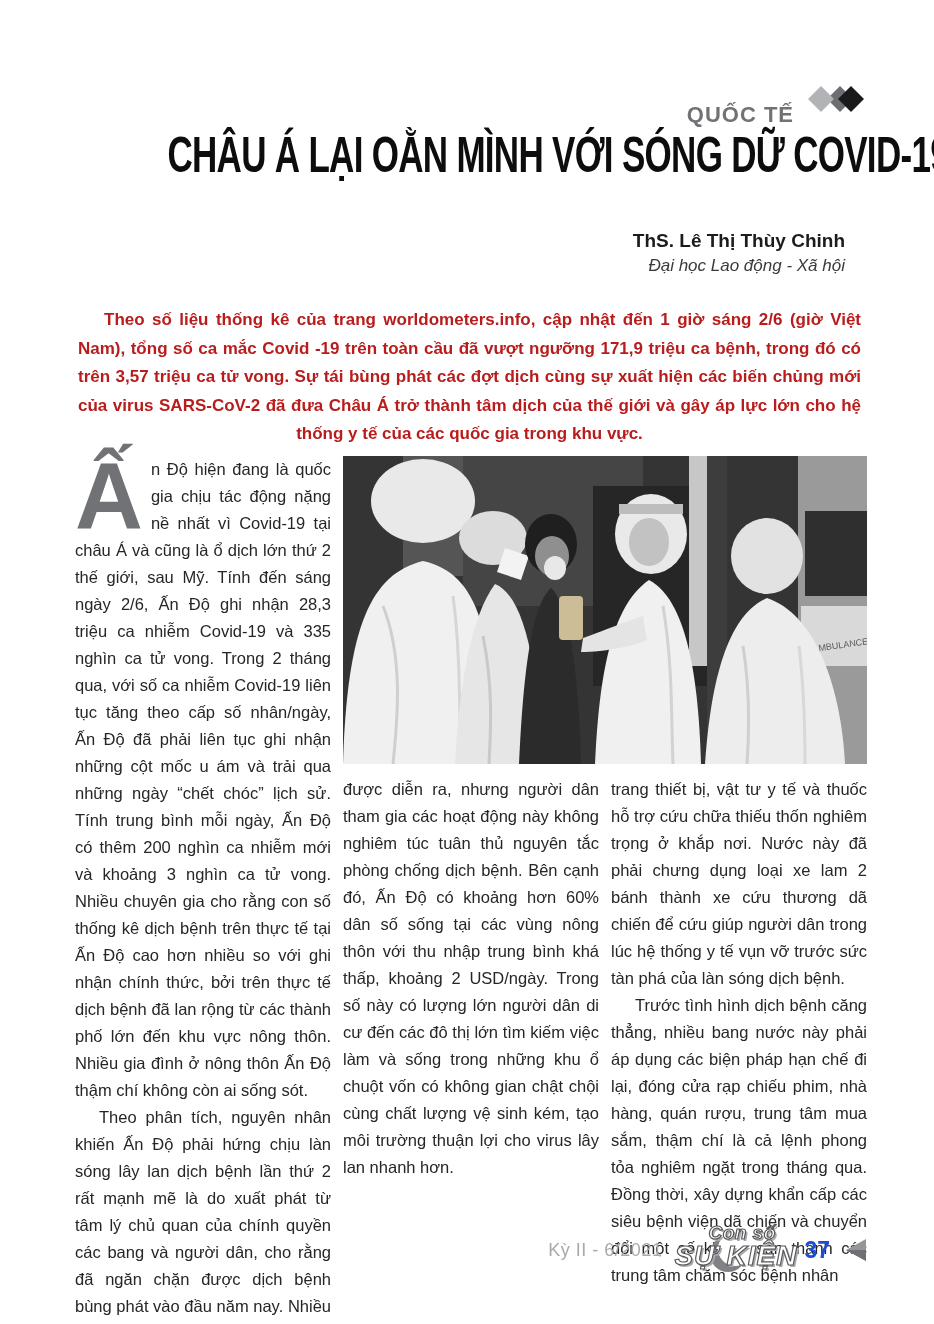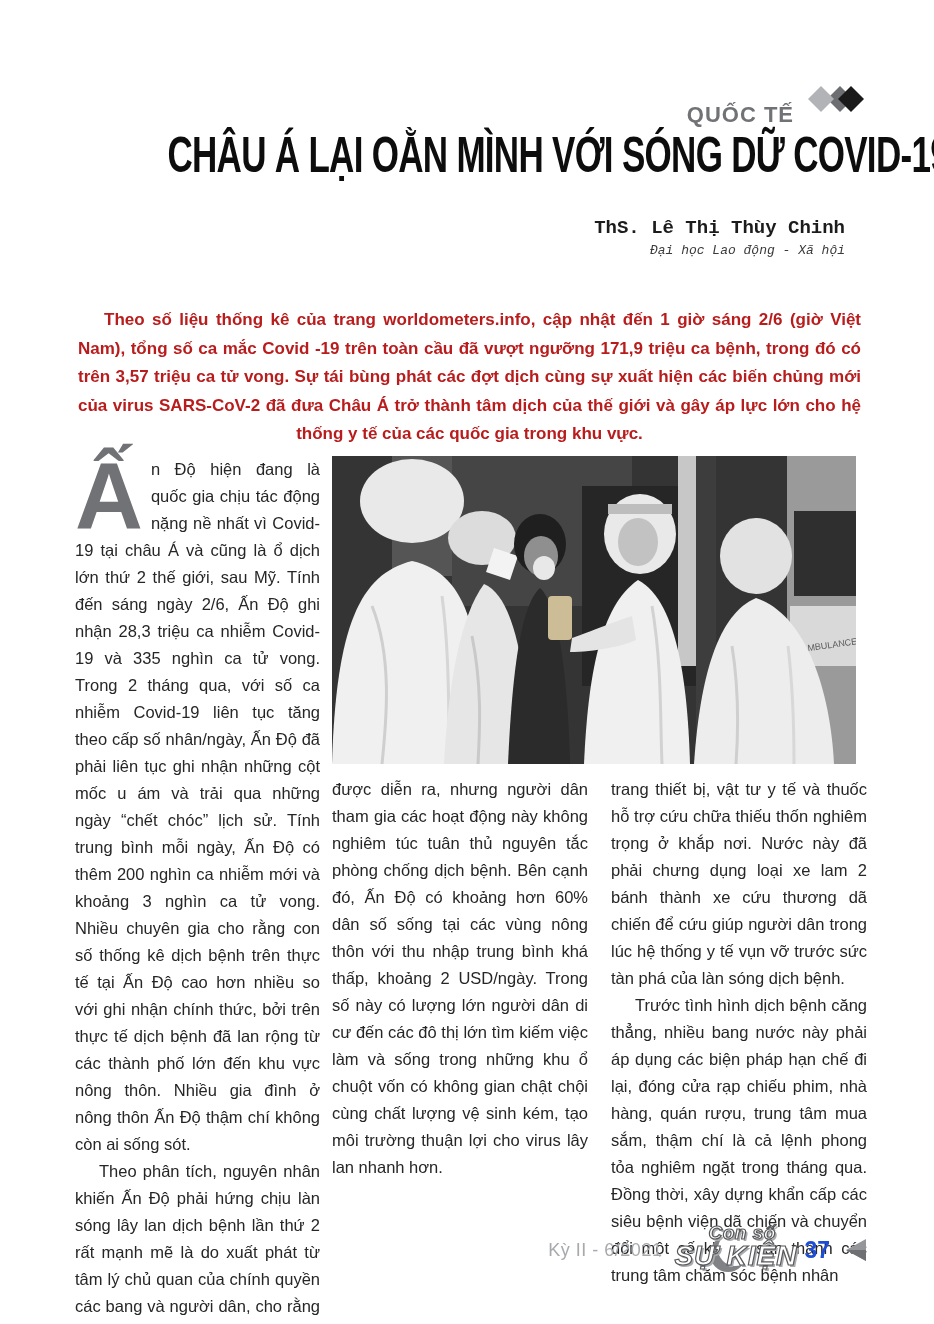--- a/index.html
+++ b/index.html
@@ -20,43 +20,43 @@
     margin-top:32px;
   }
   
   .title-wrap { position:absolute; top:126px; left:0; width:100%; text-align:center; }
   .article-title {
     display:inline-block; font-size:50px; font-weight:800; color:#0d0d0d;
     letter-spacing:-1px; transform:scaleX(0.70); transform-origin:center;
     white-space:nowrap;
   }
   
-  .author-block { position:absolute; top:217px; right:89px; text-align:right;font-family:Liberation Mono, monospace; }
+  .author-block { position:absolute; top:230px; right:89px; text-align:right; }
   .author-name { font-size:19px; font-weight:bold; color:#1c1c1c; }
-  .author-affiliation { font-size:13px; font-style:italic; color:#3a3a3a; margin-top:4px; }
+  .author-affiliation { font-size:17px; font-style:italic; color:#3a3a3a; margin-top:4px; }
   
   .intro {
     position:absolute; top:306px; left:78px; width:783px;
     font-size:17px; font-weight:bold; color:#b91c1c;
     line-height:28.5px; text-align:justify; text-align-last:center;
     text-indent:26px;
   }
   
   .main { position:absolute; top:456px; left:75px; width:792px; display:flex; gap:12px; }
   .col { width:256px; font-size:16.5px; line-height:27px; text-align:justify; color:#262626; }
   .col p + p { margin-top:0; }
   .indent { text-indent:24px; }
   .dropcap {
     float:left; font-size:94px; line-height:74px; font-weight:bold;
     color:#717275; margin:4px 8px 0 0;
   }
   .right-wrap { flex:1; display:flex; flex-direction:column; }
   .photo-box { width:524px; height:308px; margin-bottom:12px; background:#2e2e2e; }
   .photo-box svg { display:block; width:100%; height:100%; }
-  .right-cols { display:flex; gap:23px; }
+  .right-cols { display:flex; gap:12px; }
   .right-cols .col { width:256px; }
   
   .footer {
     position:absolute; top:1222px; right:64px;
     display:flex; align-items:center; gap:12px; height:56px;justify-content:flex-end;
   }
   .issue-label { font-size:18px; color:#a7a9ac; letter-spacing:0.5px; }
   .logo { position:relative; width:118px; height:56px; }
   .logo .crescent {
     position:absolute; left:36px; top:14px; width:36px; height:36px;

